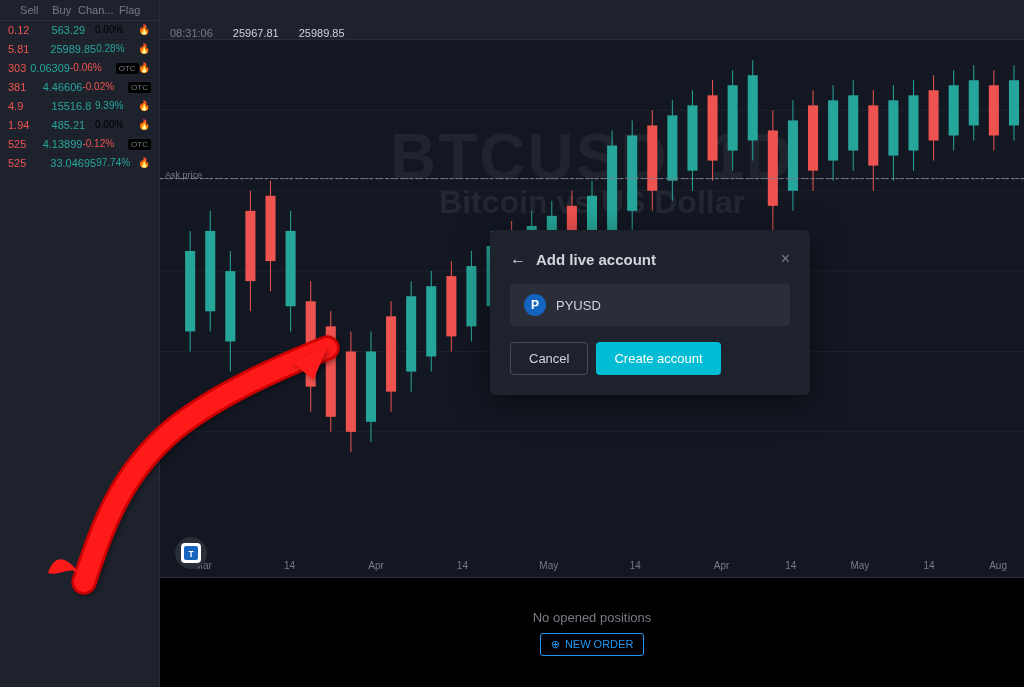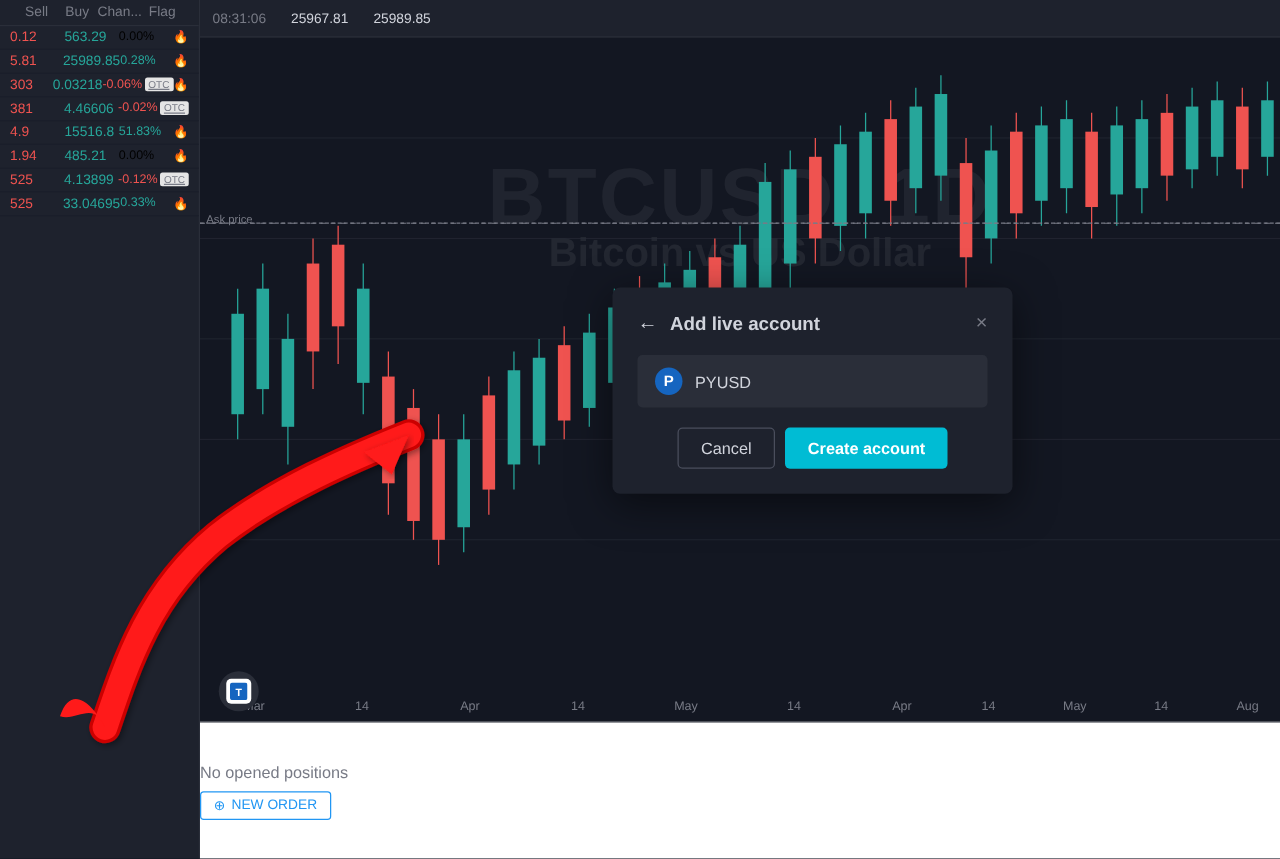--- a/index.html
+++ b/index.html
@@ -44,48 +44,47 @@
     }
     .sidebar-row .sell { color: #ef5350; flex: 1; }
     .sidebar-row .buy { color: #26a69a; flex: 1; }
     .sidebar-row .change { flex: 1; font-size: 10px; }
     .sidebar-row .change.pos { color: #26a69a; }
     .sidebar-row .change.neg { color: #ef5350; }
     .sidebar-row .flag { font-size: 10px; color: #ff9800; }
     .sidebar-row .otc-badge {
       font-size: 8px;
       color: #787b86;
-      background: #e5e5e5;
+      background: #000000;
       padding: 1px 3px;
       border-radius: 2px;
-      margin-left: 2px;
-      text-decoration: underline;
+      margin-left: 14px;
     }
 
     
     .chart-area {
       position: absolute;
       left: 160px;
       top: 0;
       right: 0;
       height: 687px;
       background: #131722;
       overflow: hidden;
     }
 
     
     .top-bar {
       position: absolute;
       top: 0;
       left: 0;
       right: 0;
-      height: 30px;
+      height: 40px;
       background: #1e222d;
       display: flex;
-      align-items: center;
+      align-items: flex-end;
       font-size: 11px;
       color: #d1d4dc;
       z-index: 2;
       border-bottom: 1px solid #2a2e39;
     }
     .top-bar-time {
       padding: 0 10px;
       color: #787b86;
     }
     .top-bar-price {
@@ -129,25 +128,25 @@
       width: 100%;
     }
 
     
     .chart-bottom {
       position: absolute;
       bottom: 0;
       left: 0;
       right: 0;
       height: 110px;
-      background: #ffffff;
+      background: #000000;
       border-top: 1px solid #2a2e39;
       display: flex;
       flex-direction: column;
-      align-items: flex-start;
+      align-items: center;
       justify-content: center;
       z-index: 2;
     }
     .no-positions {
       color: #787b86;
       font-size: 13px;
       margin-bottom: 8px;
     }
     .new-order-btn {
       display: flex;
@@ -283,39 +282,39 @@
     .currency-label {
       color: #d1d4dc;
       font-size: 13px;
       font-weight: 500;
     }
 
     
     .modal-buttons {
       display: flex;
       gap: 8px;
-      justify-content: center;
+      justify-content: flex-start;
     }
     .btn-cancel {
       background: transparent;
       border: 1px solid #4a4e5c;
       color: #d1d4dc;
       padding: 8px 18px;
       border-radius: 4px;
       font-size: 13px;
       cursor: pointer;
     }
     .btn-create {
       background: #00bcd4;
       border: none;
       color: #fff;
       padding: 8px 18px;
       border-radius: 4px;
       font-size: 13px;
-      font-weight: 700;
+      font-weight: 400;
       cursor: pointer;
     }
 
     
     .red-arrow {
       position: absolute;
       bottom: 80px;
       left: 30px;
       width: 360px;
       height: 320px;
@@ -341,52 +340,52 @@
         <span class="flag">🔥</span>
       </div>
       <div class="sidebar-row">
         <span class="sell">5.81</span>
         <span class="buy">25989.85</span>
         <span class="change pos">0.28%</span>
         <span class="flag">🔥</span>
       </div>
       <div class="sidebar-row">
         <span class="sell">303</span>
-        <span class="buy">0.03218</span>
+        <span class="buy">0.06309</span>
         <span class="change neg">-0.06%<span class="otc-badge">OTC</span></span>
         <span class="flag">🔥</span>
       </div>
       <div class="sidebar-row">
         <span class="sell">381</span>
         <span class="buy">4.46606</span>
         <span class="change neg">-0.02%<span class="otc-badge">OTC</span></span>
         <span class="flag"></span>
       </div>
       <div class="sidebar-row">
         <span class="sell">4.9</span>
         <span class="buy">15516.8</span>
-        <span class="change pos">51.83%</span>
+        <span class="change pos">9.39%</span>
         <span class="flag">🔥</span>
       </div>
       <div class="sidebar-row">
         <span class="sell">1.94</span>
         <span class="buy">485.21</span>
         <span class="change neutral">0.00%</span>
         <span class="flag">🔥</span>
       </div>
       <div class="sidebar-row">
         <span class="sell">525</span>
         <span class="buy">4.13899</span>
         <span class="change neg">-0.12%<span class="otc-badge">OTC</span></span>
         <span class="flag"></span>
       </div>
       <div class="sidebar-row">
         <span class="sell">525</span>
         <span class="buy">33.04695</span>
-        <span class="change pos">0.33%</span>
+        <span class="change pos">97.74%</span>
         <span class="flag">🔥</span>
       </div>
     </div>
 </div>
 
 <div class="chart-area">
 
   <div class="top-bar">
     <span class="top-bar-time">08:31:06</span>
     <span class="top-bar-price">25967.81</span>

